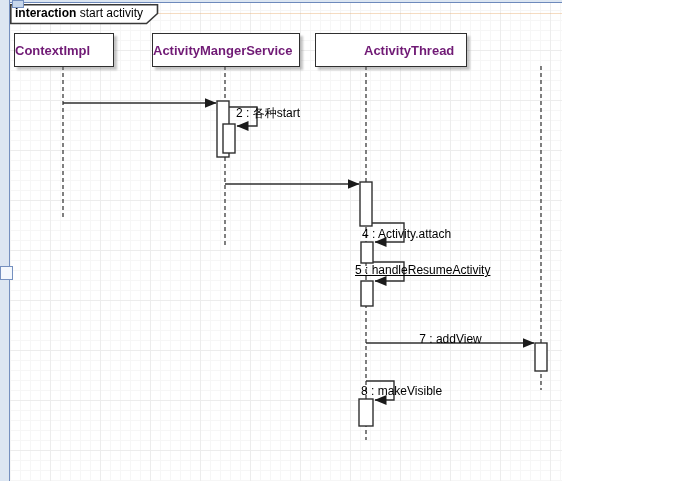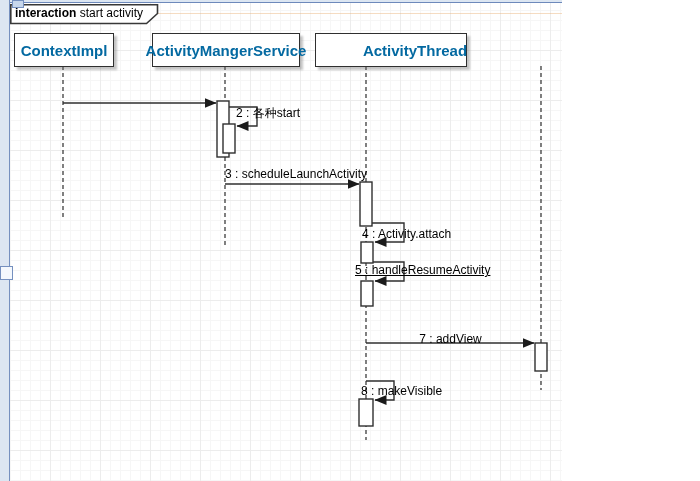--- a/index.html
+++ b/index.html
@@ -11,22 +11,22 @@
       linear-gradient(#ececec 1px, transparent 1px),
       linear-gradient(90deg, #ececec 1px, transparent 1px),
       linear-gradient(#f6f6f6 1px, transparent 1px),
       linear-gradient(90deg, #f6f6f6 1px, transparent 1px);
     background-size:50px 50px,50px 50px,10px 10px,10px 10px;
   }
   .shapes{position:absolute;left:0;top:0;z-index:2;}
   .head-box{
     position:absolute;top:33px;height:32px;background:#fff;
     border:1.4px solid #2f2f2f;box-shadow:2.5px 2.5px 2px rgba(110,110,110,0.4);
-    display:flex;align-items:center;justify-content:center;
-    font-weight:bold;font-size:15px;color:#0369a1;z-index:3;
+    display:flex;align-items:center;
+    font-weight:bold;font-size:13px;color:#701a75;z-index:3;
   }
   .msg-label{
     position:absolute;font-size:12px;color:#000;z-index:4;
     white-space:nowrap;line-height:14px;
   }
   .centered{text-align:center;}
   .frame-label{
     position:absolute;left:15px;top:6px;z-index:4;font-size:12px;color:#000;white-space:nowrap;
   }
   .frame-label b{font-weight:bold;}
@@ -88,21 +88,20 @@
     <span>ContextImpl</span>
   </div>
   <div class="head-box" style="left:152px;width:146px;">
     <span>ActivityMangerService</span>
   </div>
   <div class="head-box" style="left:315px;width:102px;padding-left:48px;">
     <span>ActivityThread</span>
   </div>
 
   <div class="msg-label" style="left:236px;top:106px;">2 : 各种start</div>
-  <div class="msg-label centered" style="left:225px;top:167px;width:135px;">3 : scheduleLaunchActivity</div>
   <div class="msg-label" style="left:362px;top:227px;">4 : Activity.attach</div>
   <div class="msg-label" style="left:355px;top:263px;text-decoration:underline;">5 : handleResumeActivity</div>
   <div class="msg-label centered" style="left:366px;top:332px;width:169px;">7 : addView</div>
   <div class="msg-label" style="left:361px;top:384px;">8 : makeVisible</div>
 
   <div class="edge-top"></div>
   <div class="edge-left"></div>
   <div class="sel-handle"></div>
   <div class="sel-handle-top"></div>
 

